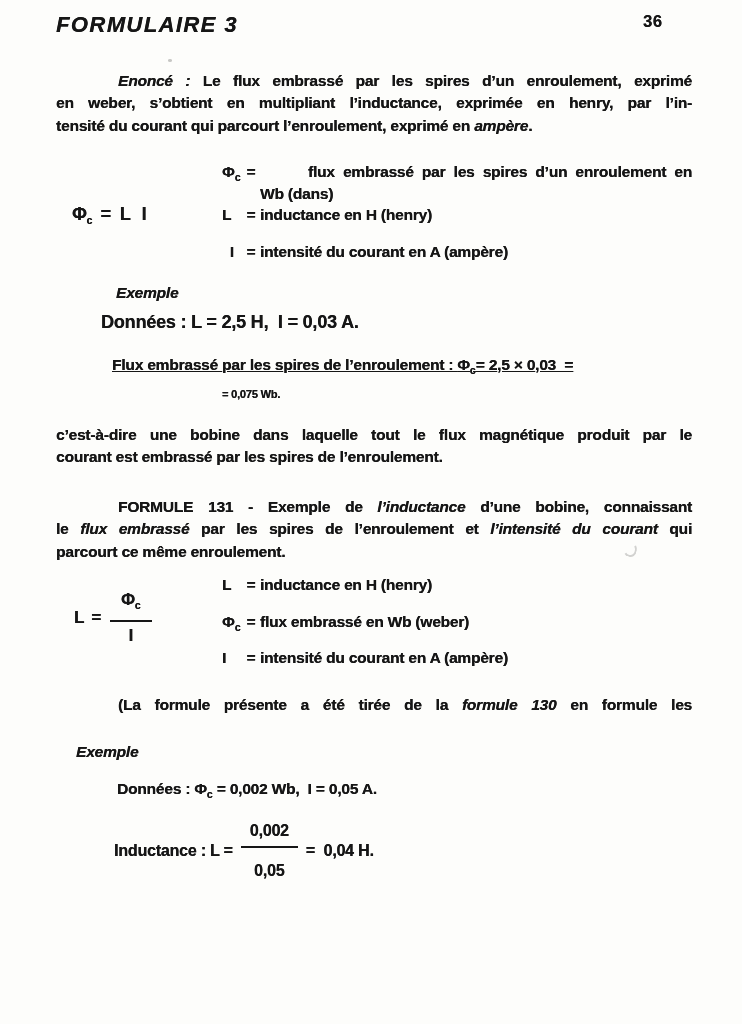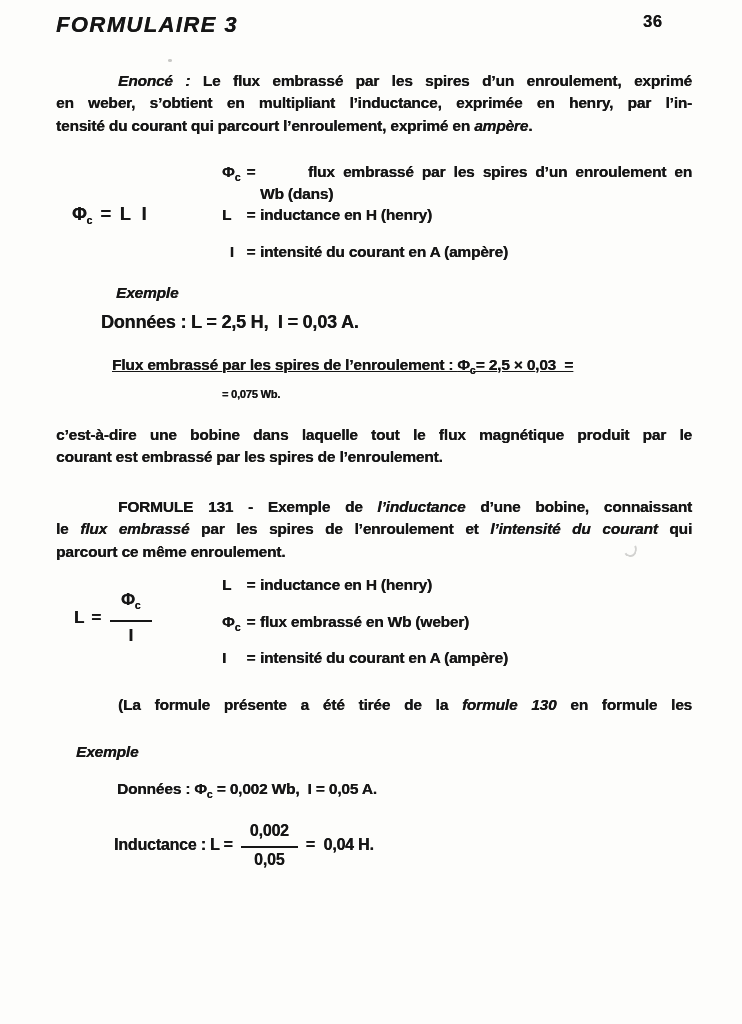--- a/index.html
+++ b/index.html
@@ -48,21 +48,21 @@
   
   .ex-head1{left:116px;top:284px;font-size:15.5px;font-style:italic;}
   .ex-head2{left:76px;top:743px;font-size:15.5px;font-style:italic;}
   .donnees1{left:101px;top:312px;font-size:18px;white-space:pre;}
   .fluxline{left:112px;top:356px;font-size:15.5px;white-space:pre;text-decoration:underline;}
   .result1{left:222px;top:388px;font-size:11px;white-space:pre;text-align:right;}
   .donnees2{left:117px;top:770px;font-size:15.5px;white-space:pre;margin-top:10px;}
   .calcrow{left:114px;top:820px;display:flex;align-items:center;font-size:16px;white-space:pre;}
   .calcrow .frac{margin:0 8px;}
   .calcrow .num{padding:0 9px 5px;line-height:21px;}
-  .calcrow .den{padding-top:1px;line-height:21px;}
+  .calcrow .den{padding-top:12px;line-height:21px;}
   
   .flourish{left:624px;top:542px;width:9px;height:11px;
     border:2px solid #c4c4c2;border-color:transparent #c4c4c2 #c4c4c2 transparent;
     border-radius:60% 70% 60% 60%;transform:rotate(14deg);opacity:.75;}
   .speck{left:168px;top:59px;width:4px;height:2.5px;background:#9a9a98;border-radius:50%;opacity:.55;}
 </style>
 </head>
 <body>
 
 <div class="page">

